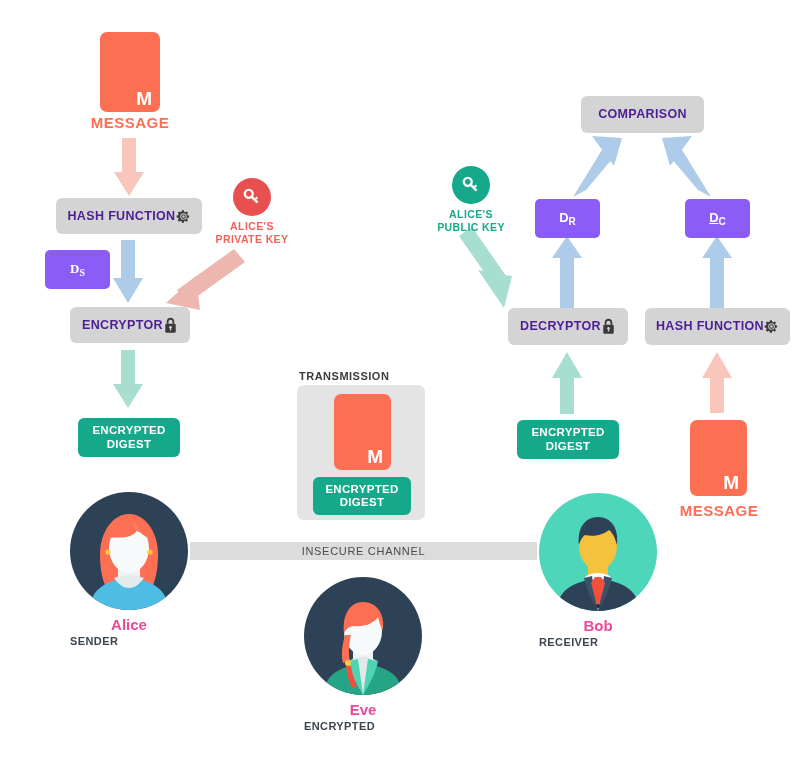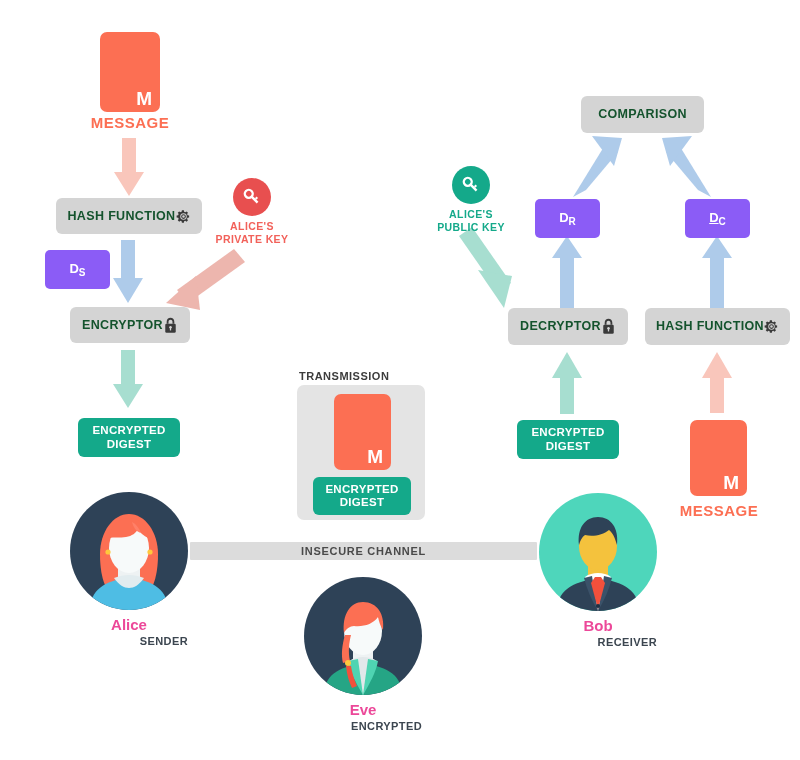--- a/index.html
+++ b/index.html
@@ -26,21 +26,21 @@
     display: flex;
     align-items: center;
     justify-content: center;
     box-sizing: border-box;
     border-radius: 6px;
     text-align: center;
     line-height: 1.15;
   }
   .box-gray {
     background: #d4d4d4;
-    color: #14532d;
+    color: #4c1d95;
     font-size: 12.5px;
     font-weight: bold;
     letter-spacing: .35px;
   }
   .box-blue {
     background: #8b5cf6;
     color: #ffffff;
     font-size: 13px;
     font-weight: bold;
     border-radius: 5px;
@@ -131,40 +131,40 @@
   }
 
   
   .channel {
     position: absolute;
     background: #dcdcdc;
     display: flex;
     align-items: center;
     justify-content: center;
     font-size: 11px;
-    font-weight: bold;
+    font-weight: normal;
     color: #4a4a4a;
     letter-spacing: .7px;
     border-radius: 1px;
   }
 
   
   .avatar { position: absolute; }
   .avatar .name {
     position: absolute;
     left: 0; right: 0;
     text-align: center;
     font-size: 15px;
     font-weight: bold;
     color: #ec4899;
   }
   .avatar .role {
     position: absolute;
     left: 0; right: 0;
-    text-align: right;
+    text-align: left;
     font-size: 11px;
     font-weight: bold;
     color: #3c4650;
     letter-spacing: .4px;
   }
 
   svg { display: block; overflow: visible; }
   .arrows { position: absolute; left: 0; top: 0; width: 800px; height: 760px; pointer-events: none; }
 </style>
 </head>
@@ -240,21 +240,21 @@
       <span>HASH FUNCTION</span>
       <span class="gear-ico">
         <svg width="15" height="15" viewBox="0 0 24 24">
           <path fill="#3a3a3a" d="M12 8.2a3.8 3.8 0 1 0 0 7.6 3.8 3.8 0 0 0 0-7.6zm0 5.9a2.1 2.1 0 1 1 0-4.2 2.1 2.1 0 0 1 0 4.2z"></path>
           <path fill="#3a3a3a" d="M21 13.6v-3.2l-2.5-.4a6.9 6.9 0 0 0-.8-1.9l1.5-2-2.3-2.3-2 1.5a6.9 6.9 0 0 0-1.9-.8L12.6 2h-3.2l-.4 2.5c-.7.2-1.3.4-1.9.8l-2-1.5L2.8 6.1l1.5 2c-.3.6-.6 1.2-.8 1.9L1 10.4v3.2l2.5.4c.2.7.5 1.3.8 1.9l-1.5 2 2.3 2.3 2-1.5c.6.3 1.2.6 1.9.8l.4 2.5h3.2l.4-2.5c.7-.2 1.3-.5 1.9-.8l2 1.5 2.3-2.3-1.5-2c.3-.6.6-1.2.8-1.9l2.5-.4zm-9 3.6a5.2 5.2 0 1 1 0-10.4 5.2 5.2 0 0 1 0 10.4z"></path>
         </svg>
       </span>
     </span>
   </div>
 
-  <div class="box box-blue" style="left:45px; top:250px; width:65px; height:39px;">
+  <div class="box box-blue" style="left:45px; top:250px; width:65px; height:39px;font-family:Liberation Serif, serif;">
     <span class="dlabel"><span>D</span><sub>S</sub></span>
   </div>
 
   <div class="keybadge" style="left:193px; top:178px; width:118px;">
     <div class="keycircle key-red">
       <svg width="22" height="22" viewBox="0 0 24 24">
         <g transform="rotate(-45 12 12)">
           <circle cx="12" cy="7" r="4.3" fill="none" stroke="#ffffff" stroke-width="2.6"></circle>
           <circle cx="13.4" cy="5.8" r="1.1" fill="#e84f4f"></circle>
           <rect x="10.7" y="10.6" width="2.6" height="10" fill="#ffffff"></rect>

